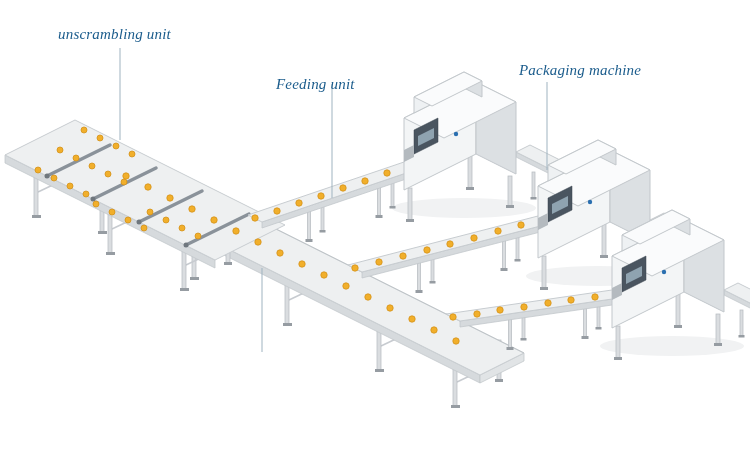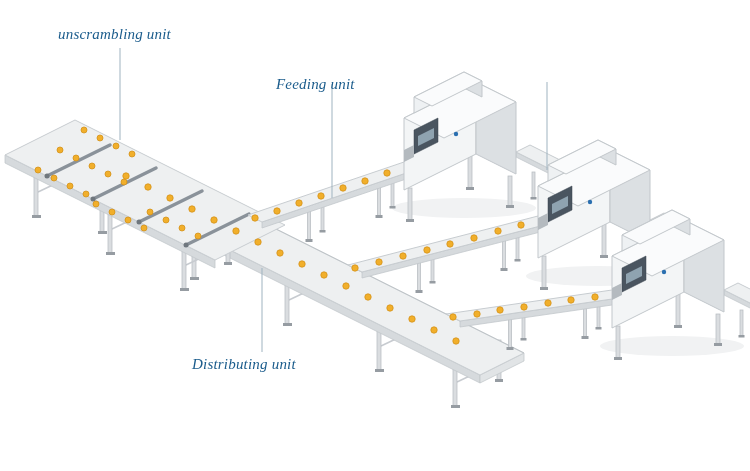--- a/index.html
+++ b/index.html
@@ -222,15 +222,15 @@
       <line class="leader" x1="332" y1="84" x2="332" y2="198"></line>
       <line class="leader" x1="547" y1="82" x2="547" y2="170"></line>
       <line class="leader" x1="262" y1="352" x2="262" y2="268"></line>
     </g>
   </svg>
 
   <div class="label" style="left:58px;top:26px">unscrambling unit</div>
 
   <div class="label" style="left:276px;top:76px">Feeding unit</div>
 
-
-  <div class="label" style="left:192px;top:356px">Distributing unit</div>
+  <div class="label" style="left:519px;top:62px">Packaging machine</div>
+
 </div>
 
 </body></html>

